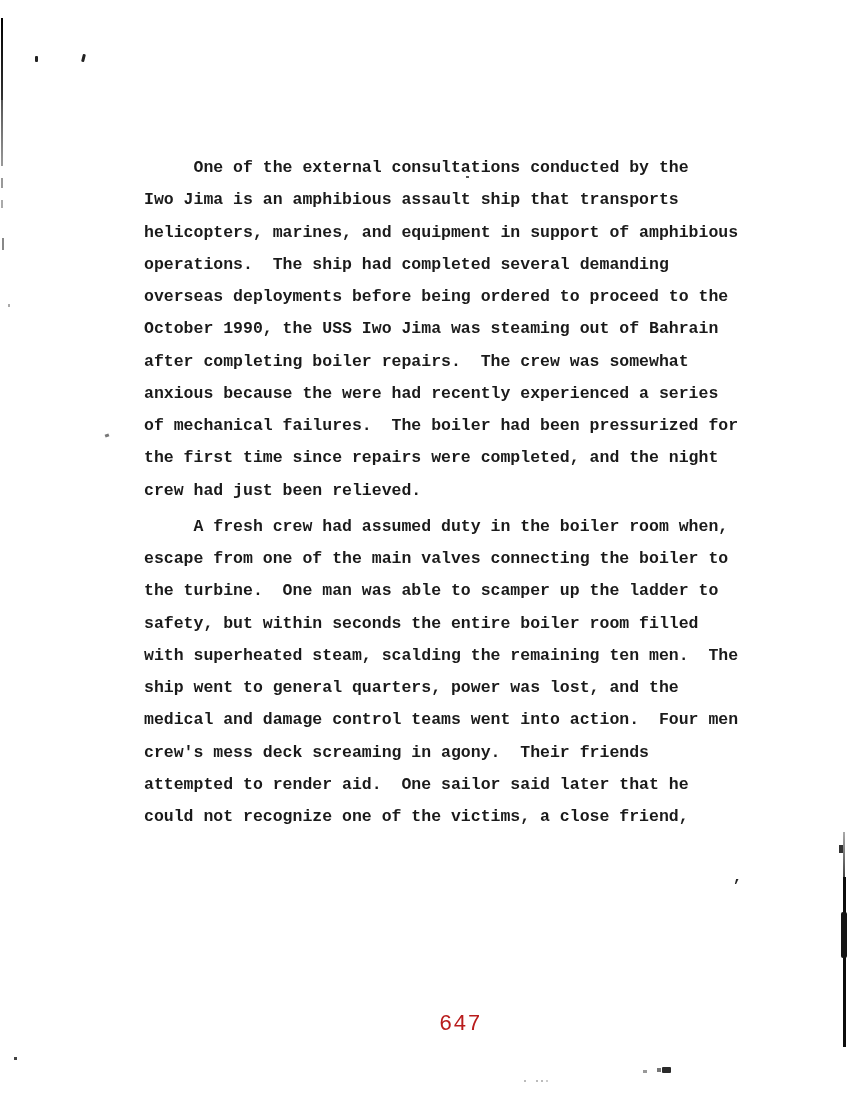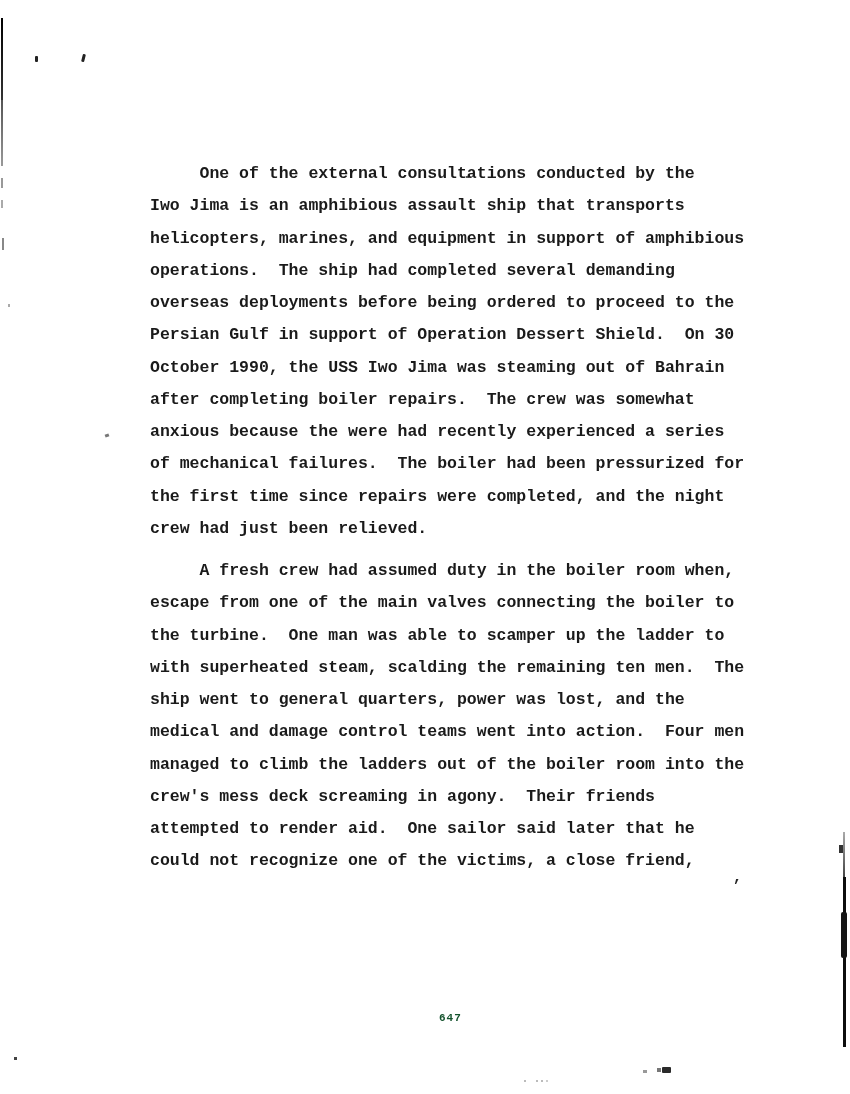--- a/index.html
+++ b/index.html
@@ -23,32 +23,32 @@
     position: absolute;
     left: 140px;
     top: 148px;
     width: 615px;
     font-size: 16.5px;
     line-height: 32.25px;
     font-weight: 700;
     color: #1a1a1a;
     letter-spacing: 0px;
   }
-  .paragraph { margin: 10px; }
+  .paragraph { margin: 4px; }
   .line {
     white-space: pre;
     height: 32.25px;
   }
   .page-number {
     position: absolute;
     left: 439px;
     top: 1012px;
-    font-size: 11px;
-    font-weight: 700;
-    color: #14532d;
+    font-size: 22px;
+    font-weight: 400;
+    color: #b91c1c;
     letter-spacing: 1px;
   }
   .artifact {
     position: absolute;
   }
   
   .a-left-line-top   { left: 1px;  top: 18px;  width: 2px; height: 82px;  background: linear-gradient(#000, #333); }
   .a-left-line-mid   { left: 1px;  top: 100px; width: 2px; height: 66px;  background: linear-gradient(#555, #999); }
   .a-left-dash-1     { left: 1px;  top: 178px; width: 2px; height: 10px;  background: #999; }
   .a-left-dash-2     { left: 1px;  top: 200px; width: 2px; height: 8px;   background: #aaa; }
@@ -110,36 +110,35 @@
   <div class="artifact a-bot-dot-4"></div>
   <div class="artifact a-bot-left-dot"></div>
 
   <div class="body-text">
       <div class="paragraph">
         <div class="line">     One of the external consultations conducted by the</div>
         <div class="line">Iwo Jima is an amphibious assault ship that transports</div>
         <div class="line">helicopters, marines, and equipment in support of amphibious</div>
         <div class="line">operations.  The ship had completed several demanding</div>
         <div class="line">overseas deployments before being ordered to proceed to the</div>
-        <div class="line">Persian Gulf in support of Operation Dessert Shield.  On 30</div>
         <div class="line">October 1990, the USS Iwo Jima was steaming out of Bahrain</div>
         <div class="line">after completing boiler repairs.  The crew was somewhat</div>
         <div class="line">anxious because the were had recently experienced a series</div>
         <div class="line">of mechanical failures.  The boiler had been pressurized for</div>
         <div class="line">the first time since repairs were completed, and the night</div>
         <div class="line">crew had just been relieved.</div>
       </div>
       <div class="paragraph">
         <div class="line">     A fresh crew had assumed duty in the boiler room when,</div>
         <div class="line">escape from one of the main valves connecting the boiler to</div>
         <div class="line">the turbine.  One man was able to scamper up the ladder to</div>
+        <div class="line">safety, but within seconds the entire boiler room filled</div>
         <div class="line">with superheated steam, scalding the remaining ten men.  The</div>
         <div class="line">ship went to general quarters, power was lost, and the</div>
         <div class="line">medical and damage control teams went into action.  Four men</div>
-        <div class="line">managed to climb the ladders out of the boiler room into the</div>
         <div class="line">crew's mess deck screaming in agony.  Their friends</div>
         <div class="line">attempted to render aid.  One sailor said later that he</div>
         <div class="line">could not recognize one of the victims, a close friend,</div>
       </div>
     </div>
 
   <div class="page-number">647</div>
 
 </div>
 

